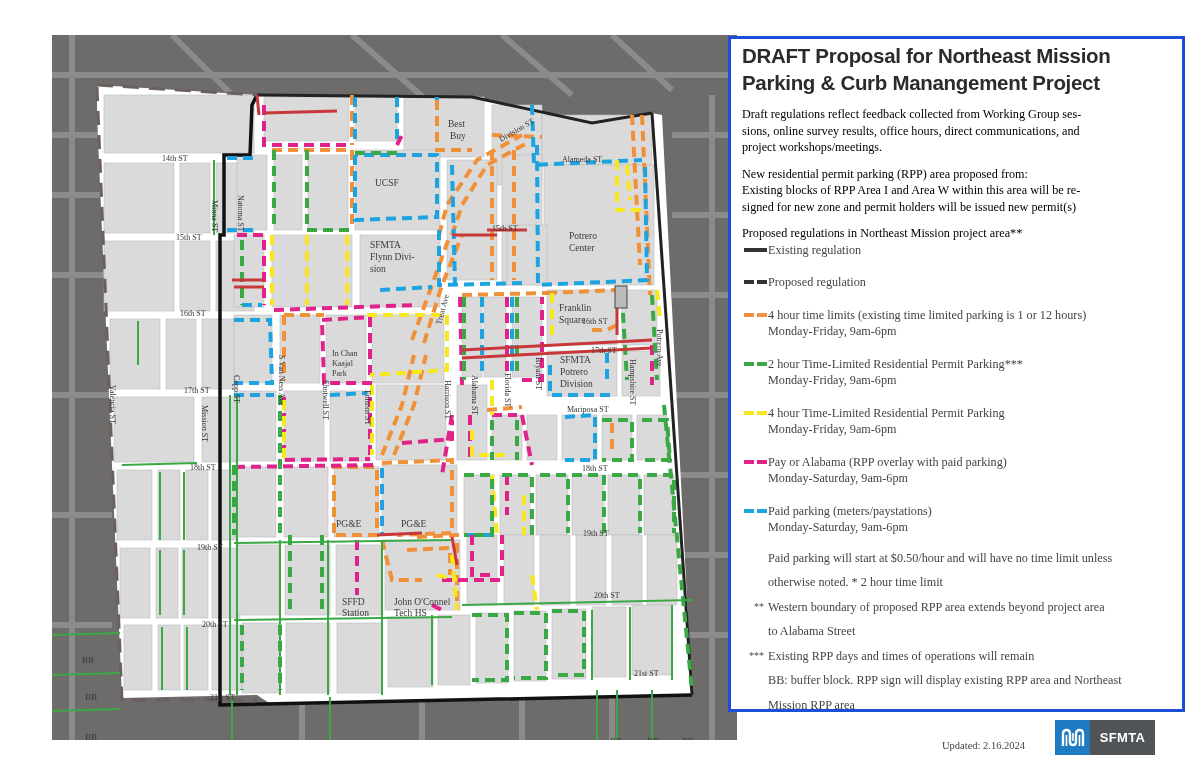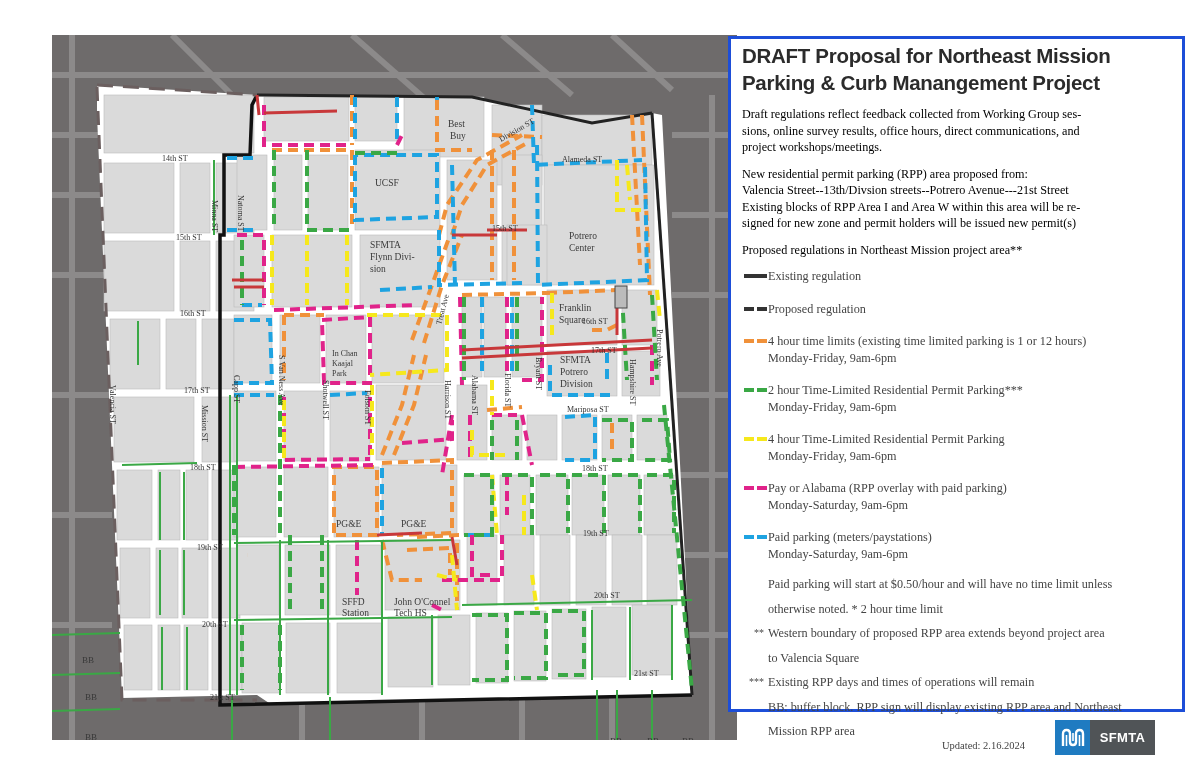--- a/index.html
+++ b/index.html
@@ -5,21 +5,21 @@
   html, body { margin:0; padding:0; }
   body { width:1200px; height:776px; background:#ffffff; position:relative; overflow:hidden; font-family:"Liberation Serif", serif; }
   #map { position:absolute; left:52px; top:35px; width:685px; height:705px; }
   #map svg { display:block; }
   .map-label { font-family:"Liberation Serif", serif; fill:#3a3a3a; }
   .street-label { font-family:"Liberation Serif", serif; fill:#333; font-size:8px; }
   #legend-panel { position:absolute; left:728px; top:36px; width:457px; height:676px; border:3px solid #1d4ed8; box-sizing:border-box; background:#fff; padding:0 0 0 11px; }
   #legend-panel .title { font-family:"Liberation Sans", sans-serif; font-weight:bold; font-size:20.5px; line-height:27px; color:#2b2b2b; margin-top:3px; letter-spacing:-0.3px; }
   #legend-panel .para { font-size:12.2px; line-height:16.5px; color:#000000; margin-top:10px; width:430px; }
   #legend-panel .para div { white-space:nowrap; }
-  .legend-list { margin-top:10px; }
+  .legend-list { }
   .legend-item { display:flex; align-items:flex-start; font-size:12.2px; line-height:16.5px; color:#444; margin-bottom:16px; }
   .legend-item .sw { width:26px; height:16px; position:relative; flex:0 0 26px; }
   .legend-item .sw i { position:absolute; top:6px; height:4px; width:10px; }
   .legend-item .sw i.a { left:2px; } .legend-item .sw i.b { left:15px; }
   .legend-item .sw i.solid { width:23px; left:2px; }
   .notes { font-size:12.2px; line-height:16.5px; color:#444; margin-top:-2px; }
   .note-row { display:flex;margin-top:8px; }
   .note-row .mark { width:26px; text-align:right; padding-right:4px; box-sizing:border-box; flex:0 0 26px; font-size:10px; }
   #updated { position:absolute; left:942px; top:740px; font-size:10.5px; color:#444; }
   #logo { position:absolute; left:1055px; top:720px; width:100px; height:35px; display:flex; }
@@ -437,21 +437,20 @@
     <div>DRAFT Proposal for Northeast Mission</div>
     <div>Parking &amp; Curb Manangement Project</div>
   </div>
   <div class="para">
     <div>Draft regulations reflect feedback collected from Working Group ses-</div>
     <div>sions, online survey results, office hours, direct communications, and</div>
     <div>project workshops/meetings.</div>
   </div>
   <div class="para">
     <div>New residential permit parking (RPP) area proposed from:</div>
-    <div>Valencia Street--13th/Divsion streets--Potrero Avenue---21st Street</div>
     <div>Existing blocks of RPP Area I and Area W within this area will be re-</div>
     <div>signed for new zone and permit holders will be issued new permit(s)</div>
   </div>
   <div class="para">Proposed regulations in Northeast Mission project area**</div>
 
   <div class="legend-list">
     <div class="legend-item">
       <span class="sw">
           <i class="solid" style="background:#333"></i>
         </span>
@@ -528,21 +527,21 @@
     <div class="note-row">
         <span class="mark"></span>
         <span>otherwise noted. * 2 hour time limit</span>
       </div>
     <div class="note-row">
         <span class="mark">**</span>
         <span>Western boundary of proposed RPP area extends beyond project area</span>
       </div>
     <div class="note-row">
         <span class="mark"></span>
-        <span>to Valencia Square</span>
+        <span>to Alabama Street</span>
       </div>
     <div class="note-row">
         <span class="mark">***</span>
         <span>Existing RPP days and times of operations will remain</span>
       </div>
     <div class="note-row">
         <span class="mark"></span>
         <span>BB: buffer block. RPP sign will display existing RPP area and Northeast</span>
       </div>
     <div class="note-row">

